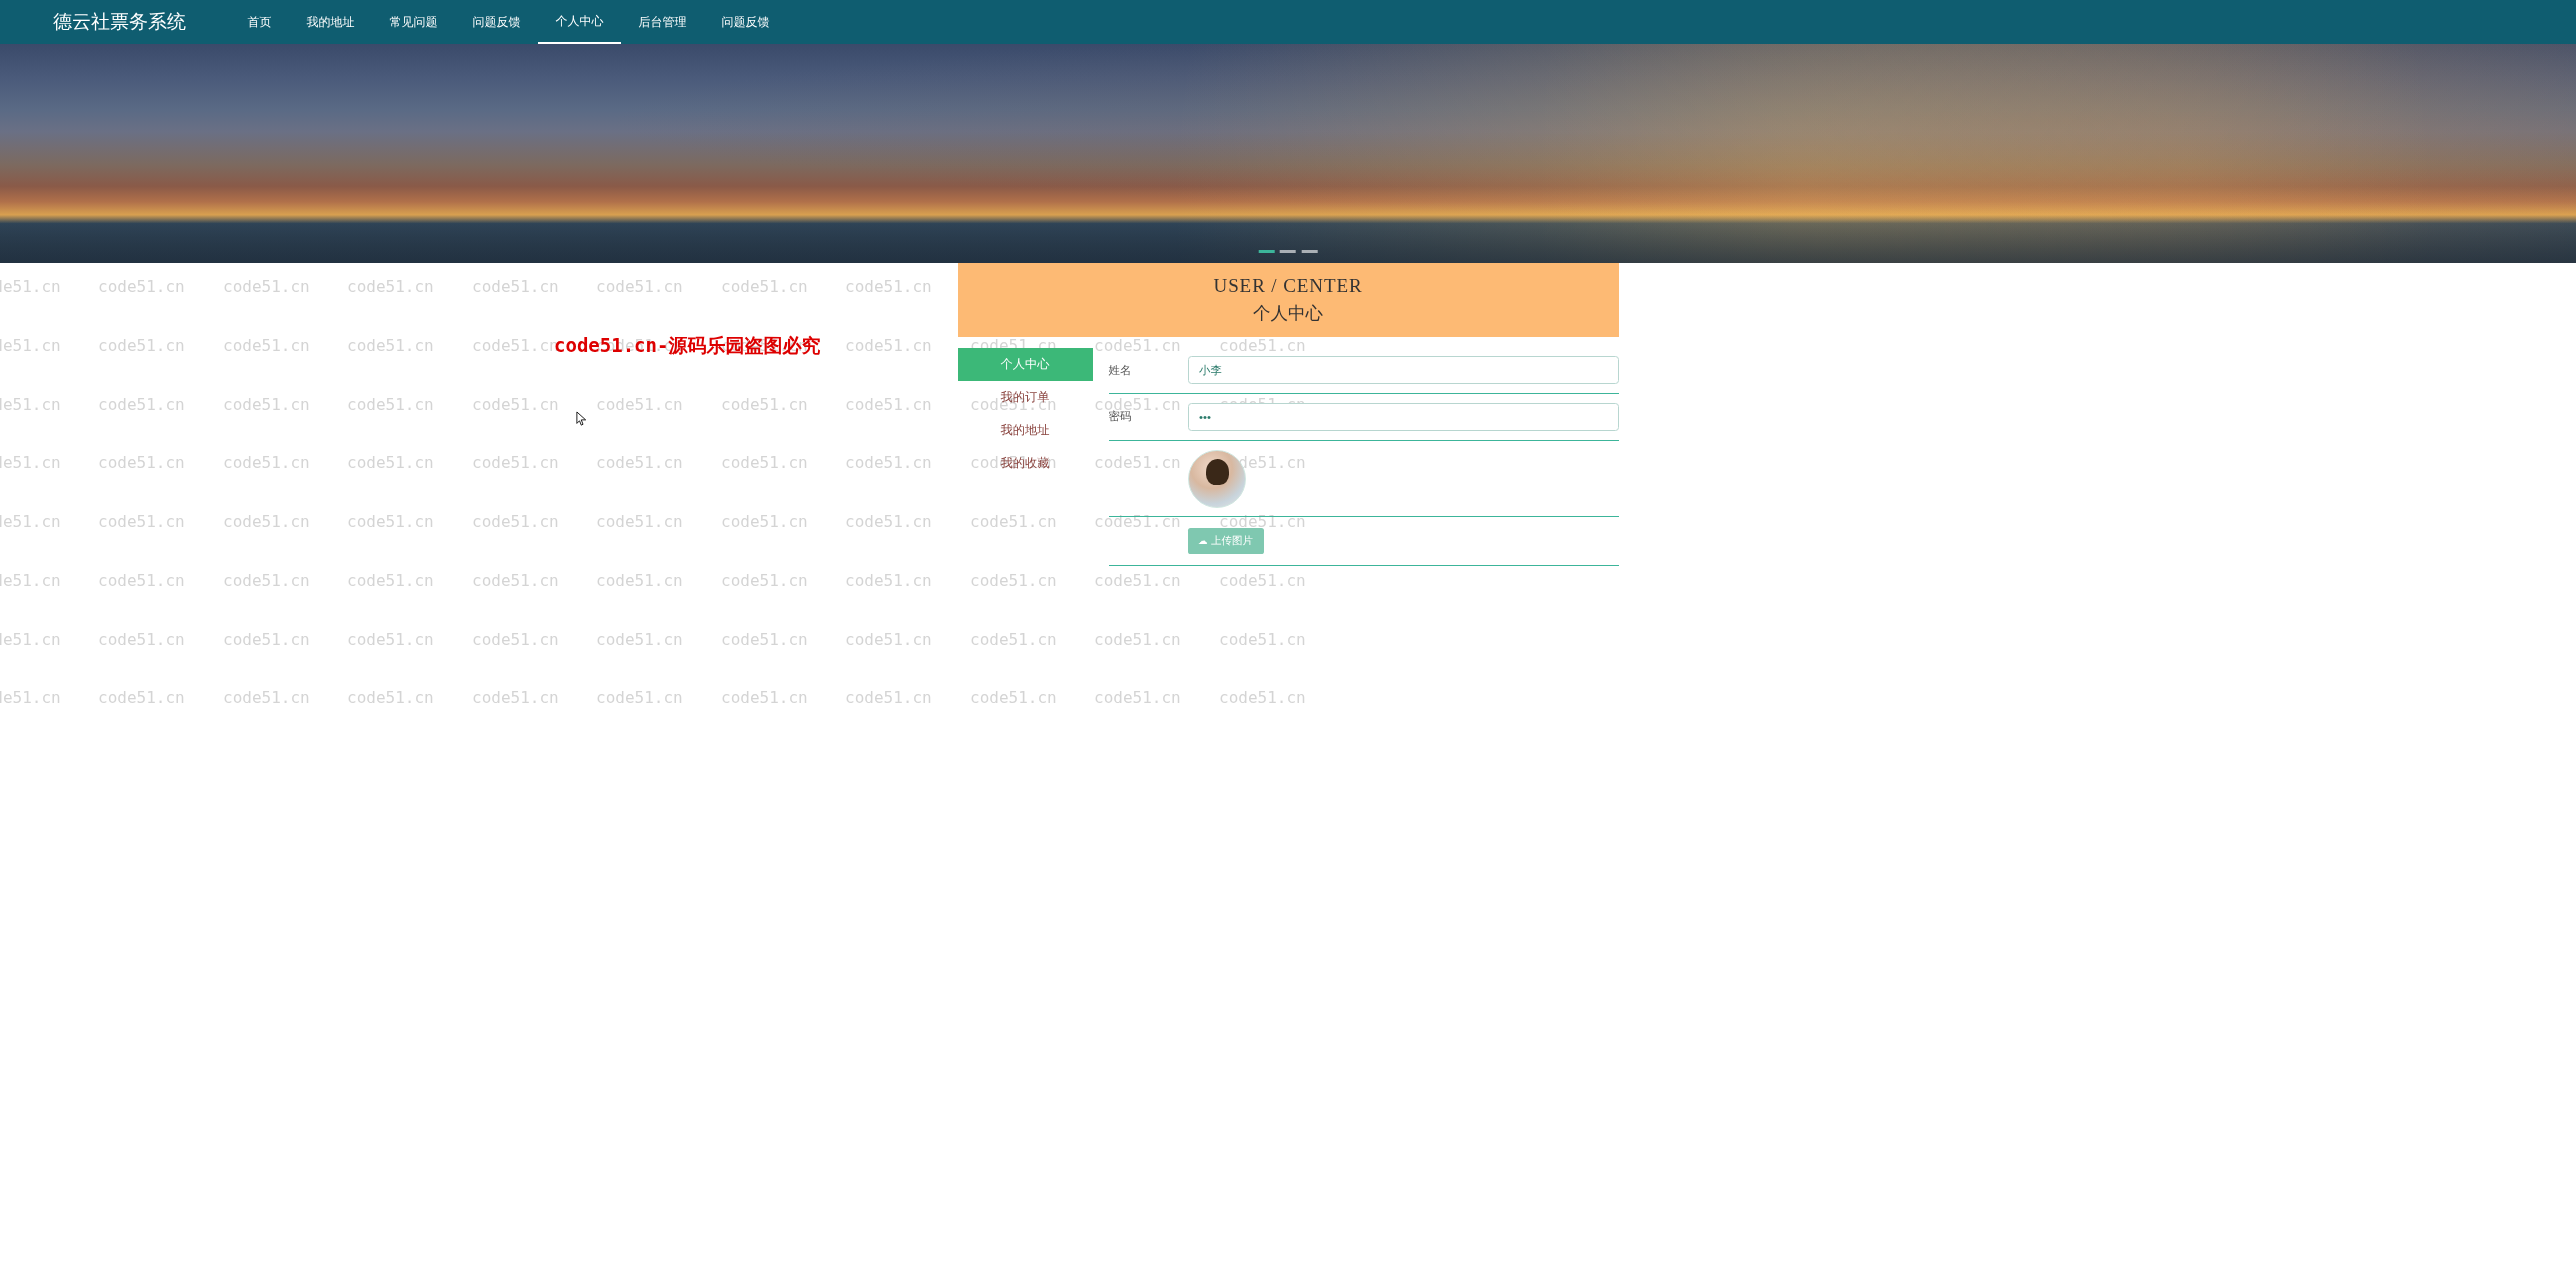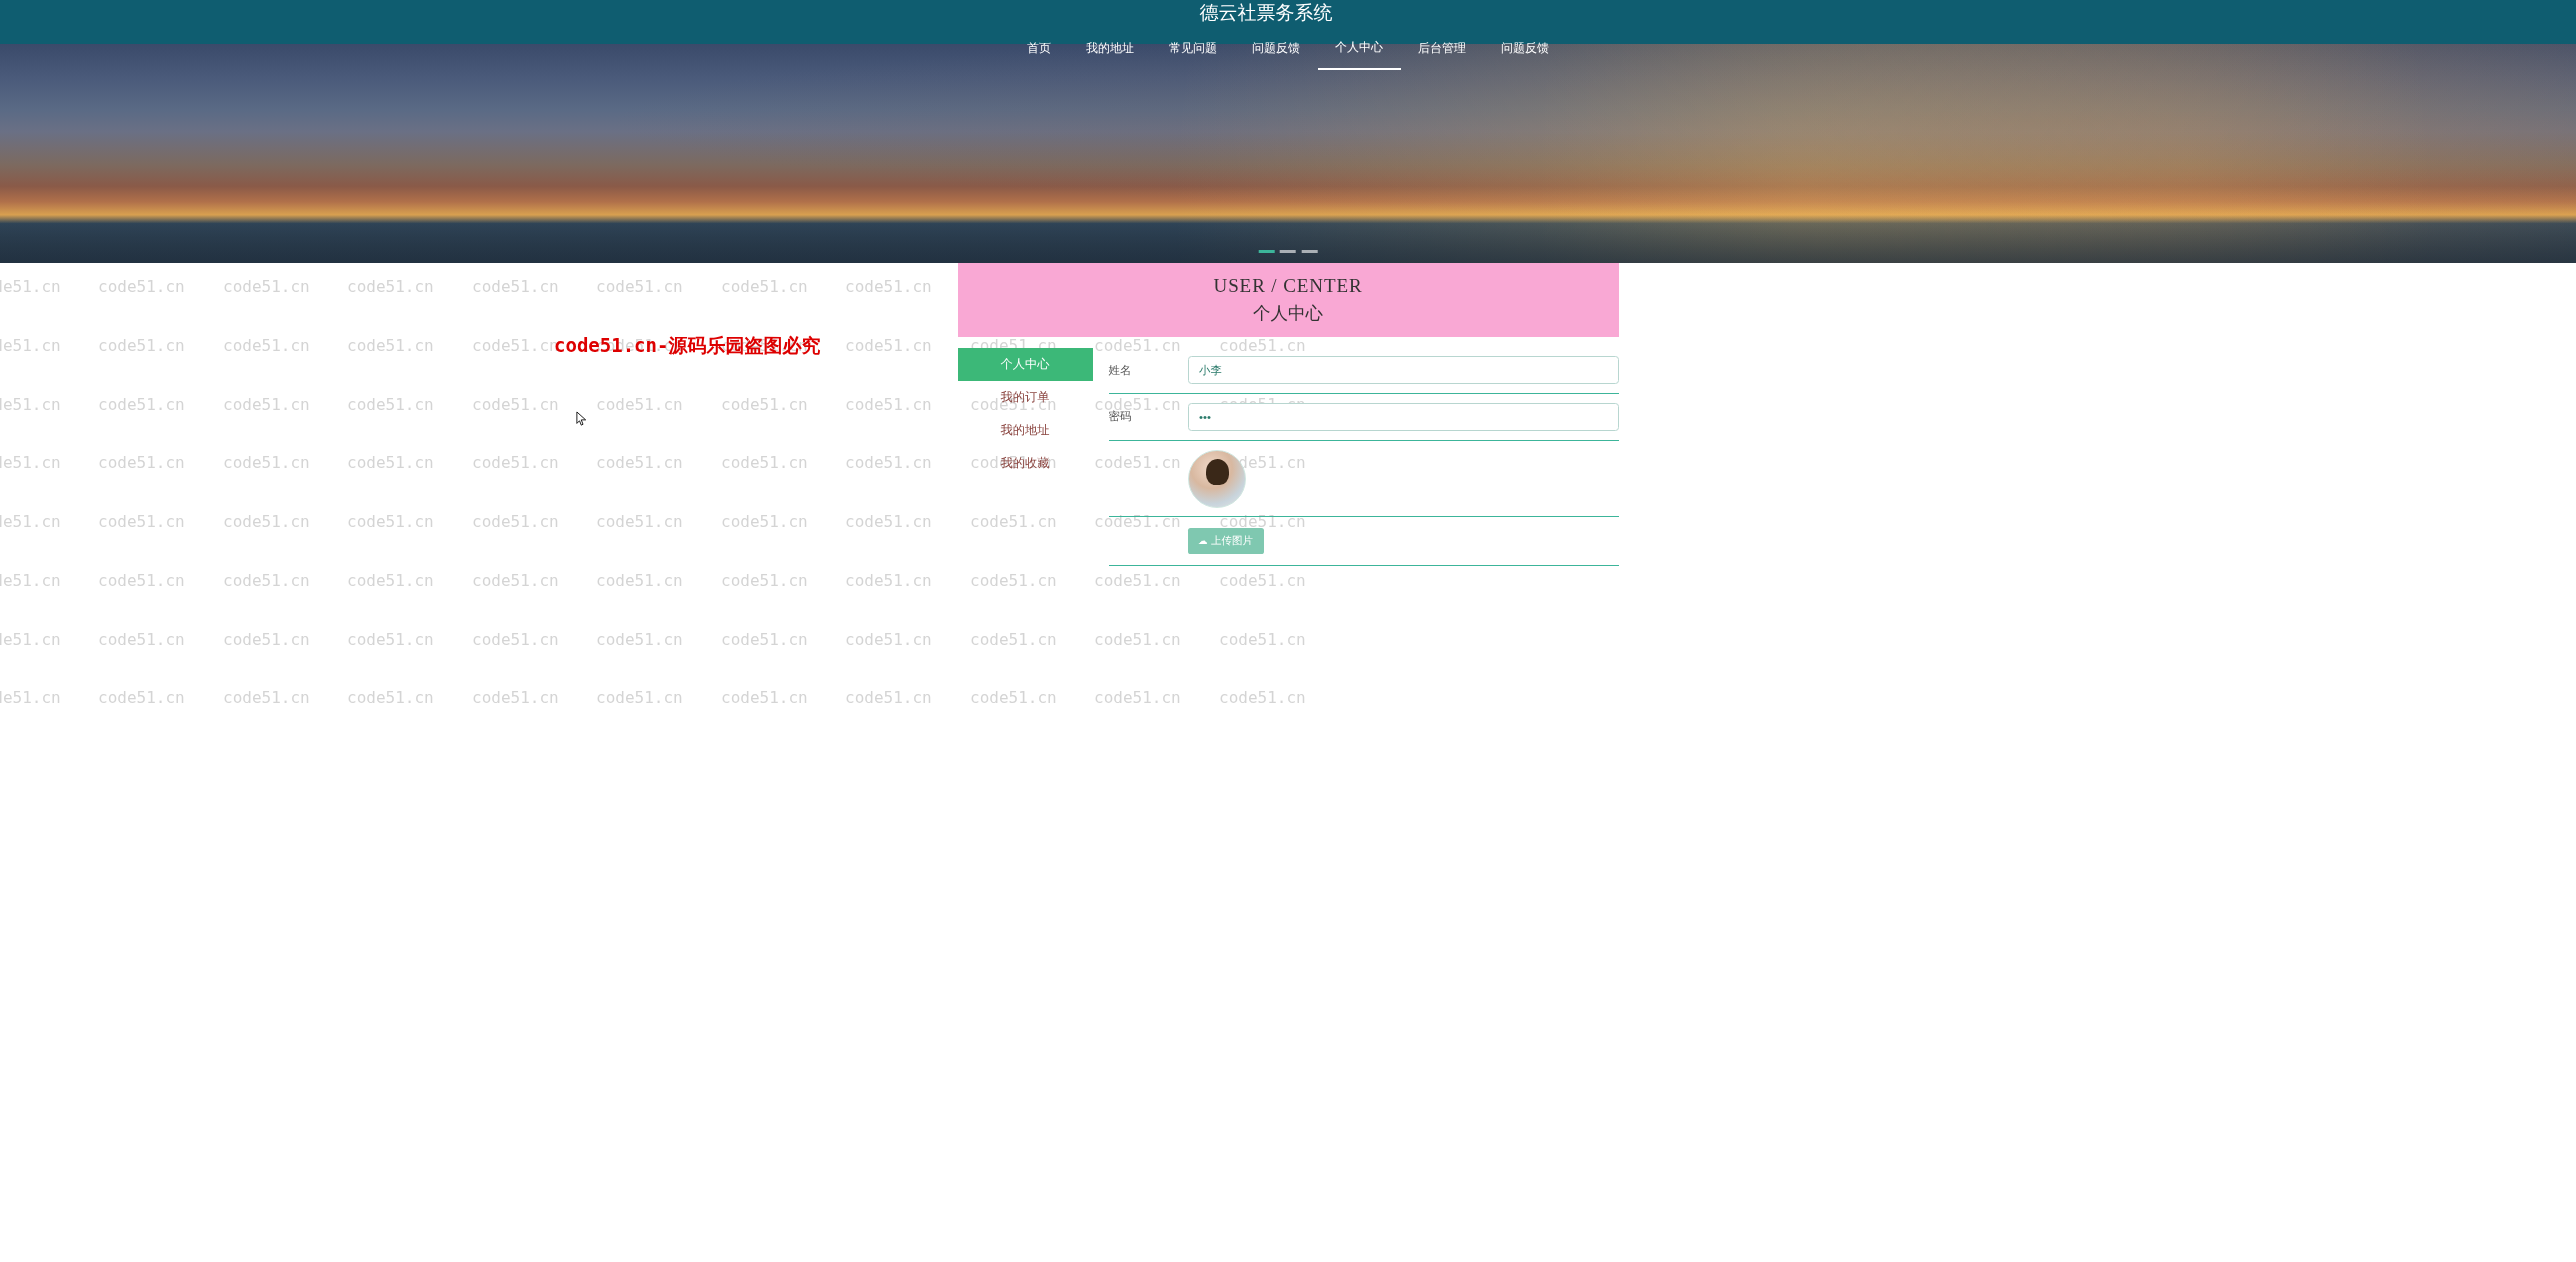--- a/index.html
+++ b/index.html
@@ -12,21 +12,21 @@
   background-image: repeating-linear-gradient(0deg, transparent, transparent 58px, transparent 58px);
 }
 .wm-text {
   position: absolute; color: #aaa; font-size: 16px;
   font-family: monospace; opacity: 0.5;
 }
 
 
 .navbar {
   background: #0f5d70; height: 44px; display: flex; align-items: center;
-  padding: 0 53px; position: relative; z-index: 10; flex-direction: column;
+  padding: 0 53px; position: relative; z-index: 10;
 }
 .navbar .brand { color: #fff; font-size: 19px; font-weight: 500; margin-right: 44px; }
 .navbar .nav-item {
   color: #fff; font-size: 12px; padding: 0 17.5px; height: 44px;
   display: flex; align-items: center; cursor: pointer;
 }
 .navbar .nav-item.active { border-bottom: 2.6px solid #fff; }
 
 
 .banner {
@@ -51,21 +51,21 @@
 }
 .carousel-dots {
   position: absolute; bottom: 10.5px; left: 50%; transform: translateX(-50%);
   display: flex; gap: 5.3px; z-index: 5;
 }
 .carousel-dots span { width: 16px; height: 2.6px; background: rgba(255,255,255,0.6); display: block; }
 .carousel-dots span.active { background: #3cb59a; }
 
 
 .page-title-section {
-  background: #f9a8d4; padding: 12.3px 0; text-align: center;
+  background: #fdba74; padding: 12.3px 0; text-align: center;
   width: 661px; margin: 0 auto; position: relative; z-index: 2;
 }
 .page-title-section .en { font-size: 19px; color: #333; font-family: Georgia, serif; letter-spacing: 0.9px; }
 .page-title-section .cn { font-size: 17.5px; color: #333; margin-top: 3.5px; font-family: Georgia, "SimSun", serif; }
 
 
 .content-wrap {
   width: 661px; margin: 10.5px auto 0; display: flex; position: relative; z-index: 2;
 }
 .sidebar { width: 135px; }

